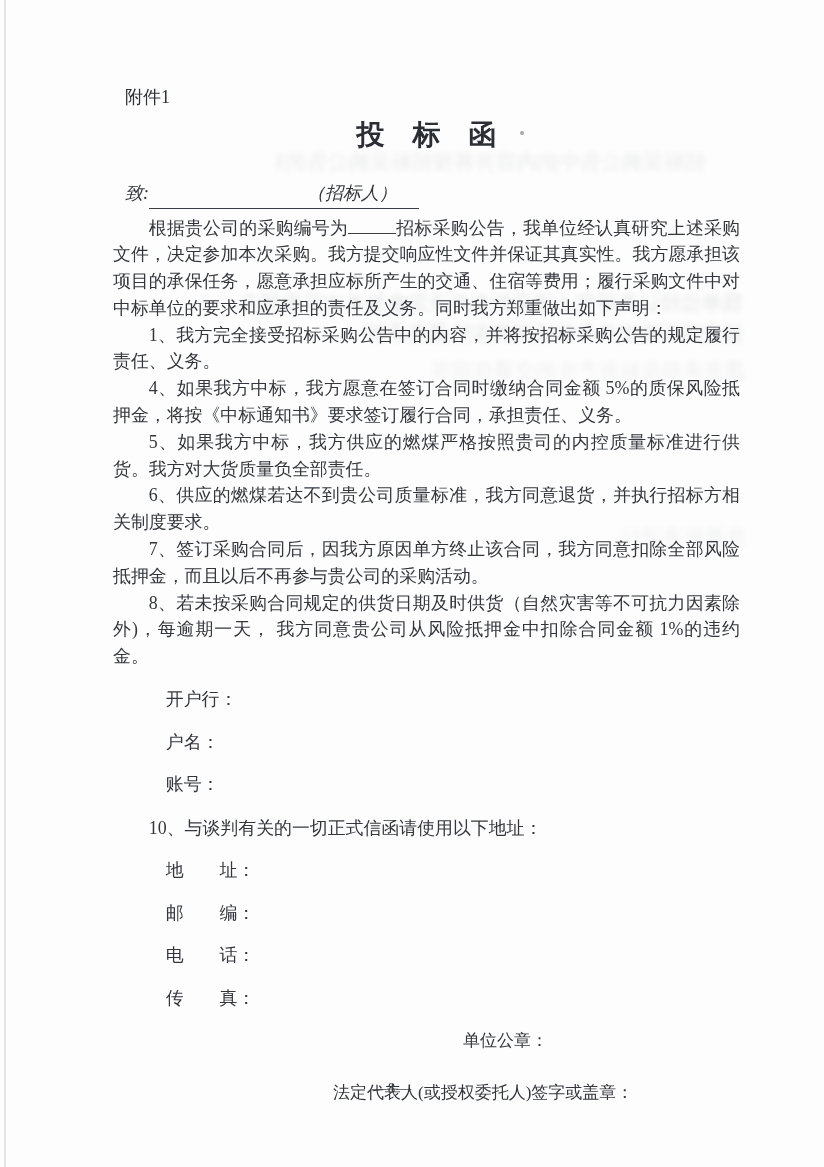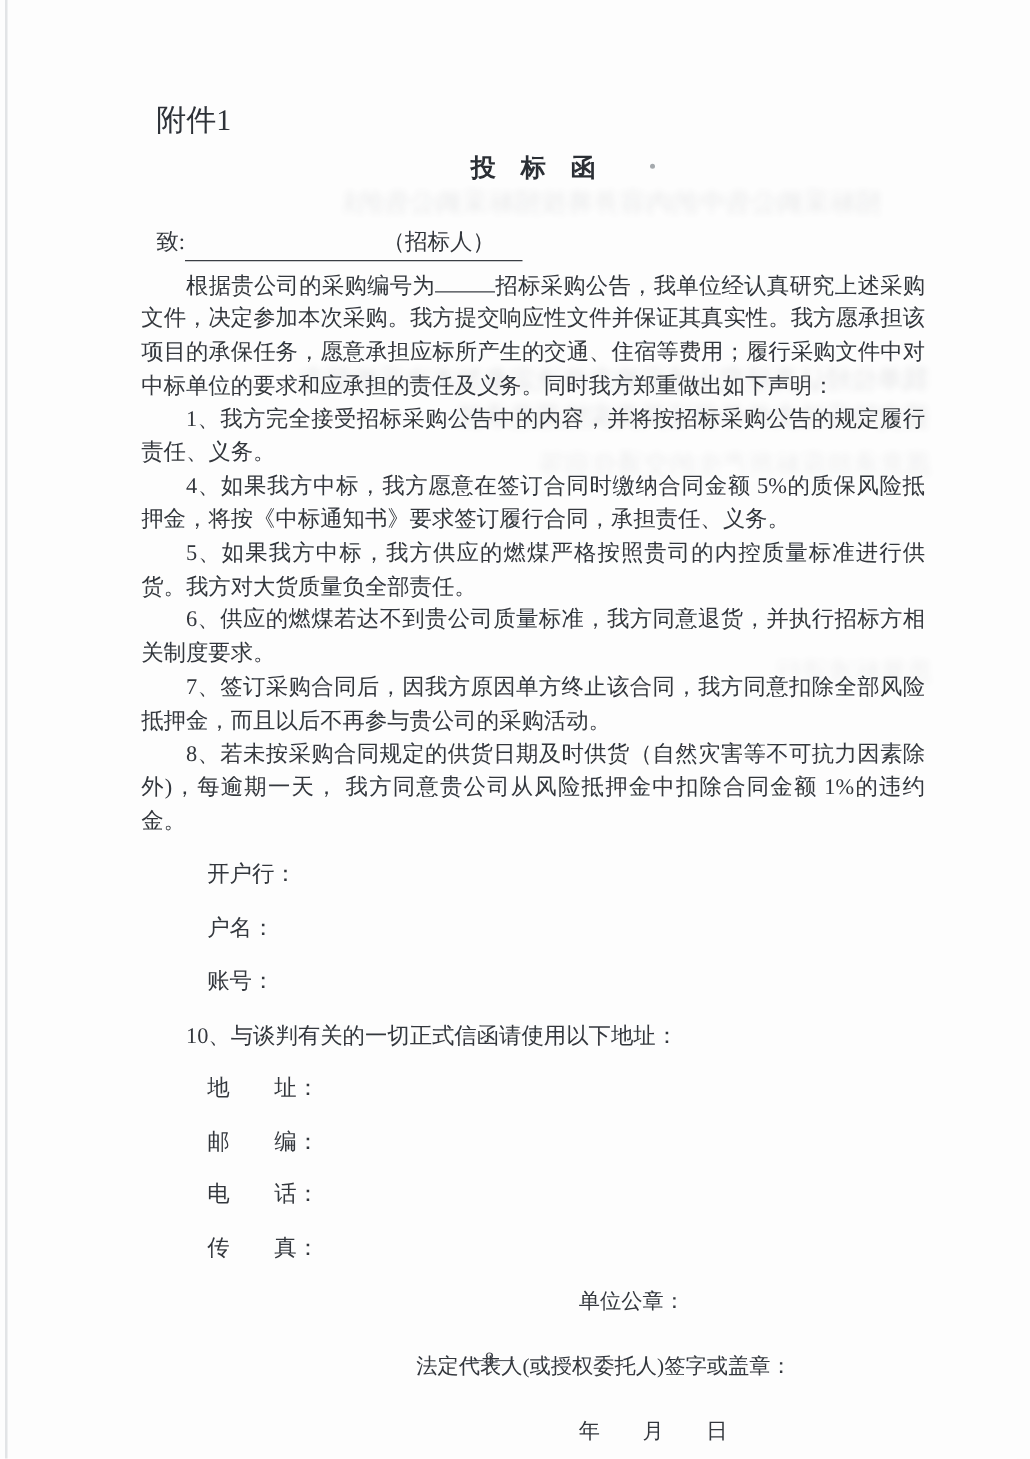--- a/index.html
+++ b/index.html
@@ -28,36 +28,37 @@
   .content {
     position: absolute;
     left: 113px;
     top: 0;
     width: 627px;
     color: #33373d;
     font-size: 17.9px;
   }
   .attachment {
     margin: 84px 0 0 12px;
-    font-size: 24px;
+    font-size: 18px;
     line-height: 26px;
     color: #2e3238;
   }
   .doc-title {
     margin: 8px 0 0 0;
     text-align: center;
-    font-size: 20px;
+    font-size: 28px;
     line-height: 34px;
     font-weight: 700;
     color: #2b2f35;
   }
   .salutation {
     margin: 28px 0 0 12px;
     font-size: 18px;
     line-height: 26.5px;
+    font-style: italic;
   }
   .salu-underline {
     display: inline-block;
     border-bottom: 1.5px solid #3a3e44;
     padding: 0 22px 1px 158px;
   }
   .para {
     margin: 0;
     text-align: justify;
     text-indent: 2em;
@@ -170,19 +171,18 @@
 
     <p class="para">10、与谈判有关的一切正式信函请使用以下地址：</p>
 
     <p class="field">地　　址：</p>
     <p class="field">邮　　编：</p>
     <p class="field">电　　话：</p>
     <p class="field">传　　真：</p>
 
     <div class="sig-seal">单位公章：</div>
     <div class="sig-rep">法定代表人(或授权委托人)签字或盖章：</div>
-    <div class="sig-date">年　　月　　日</div>
 
   </div>
 
   <div class="pageno">—8—</div>
 
 </div>
 
 </body></html>

